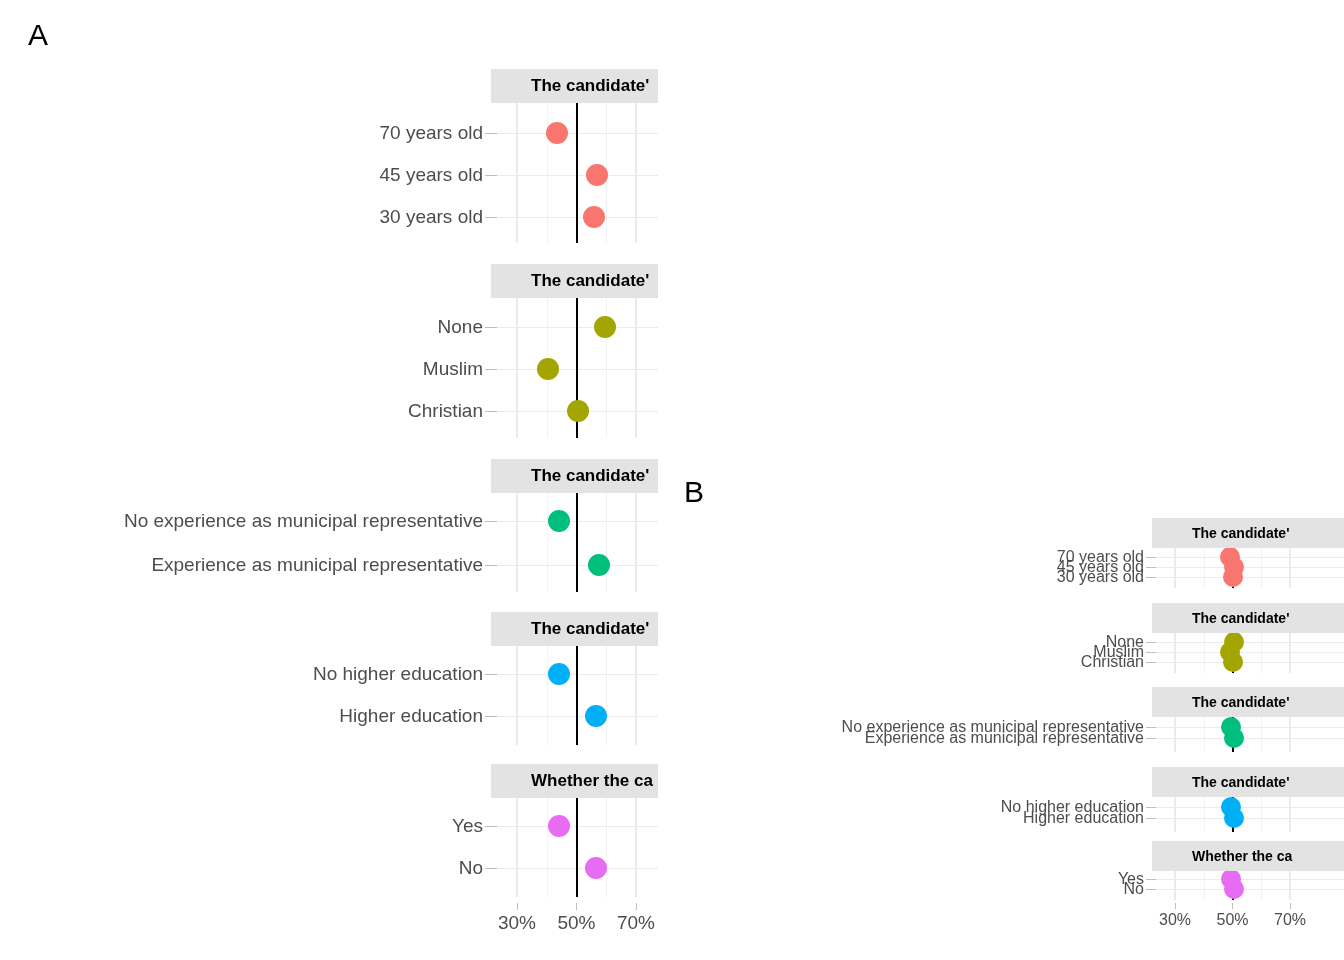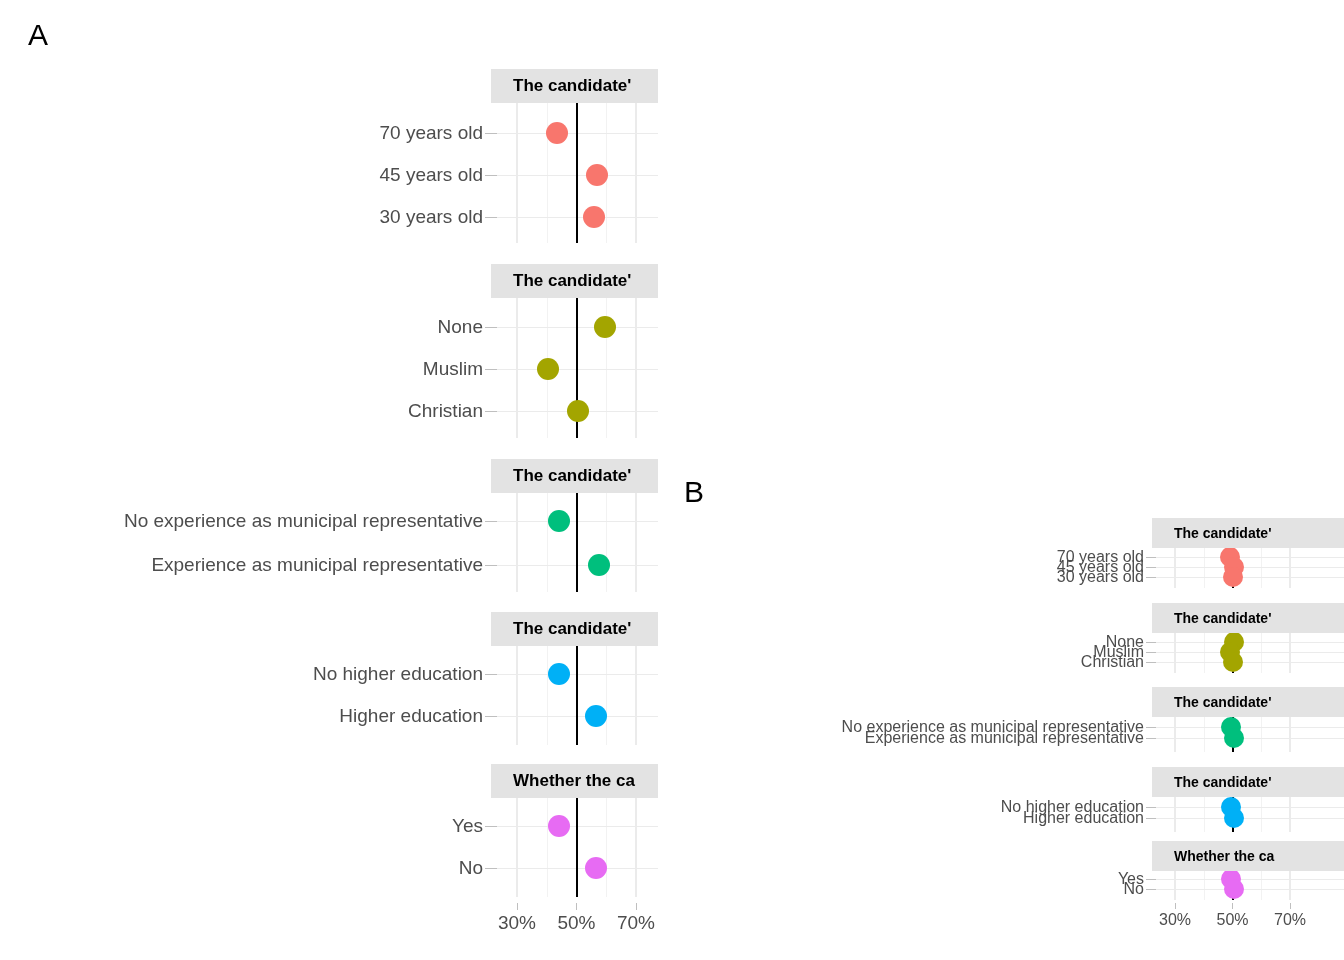--- a/index.html
+++ b/index.html
@@ -25,21 +25,21 @@
   .strip{
     position:absolute;
     background:#e3e3e3;
     color:#000000;
     font-weight:bold;
     display:flex;
     align-items:center;
     overflow:hidden;
     white-space:nowrap;
   }
-  .strip-text{padding-left:22px;}
+  .strip-text{padding-left:40px;}
 
   .panel{
     position:absolute;
     background:#ffffff;
     overflow:hidden;
   }
   .gridline{
     position:absolute;
     top:0;bottom:0;
     width:2px;

